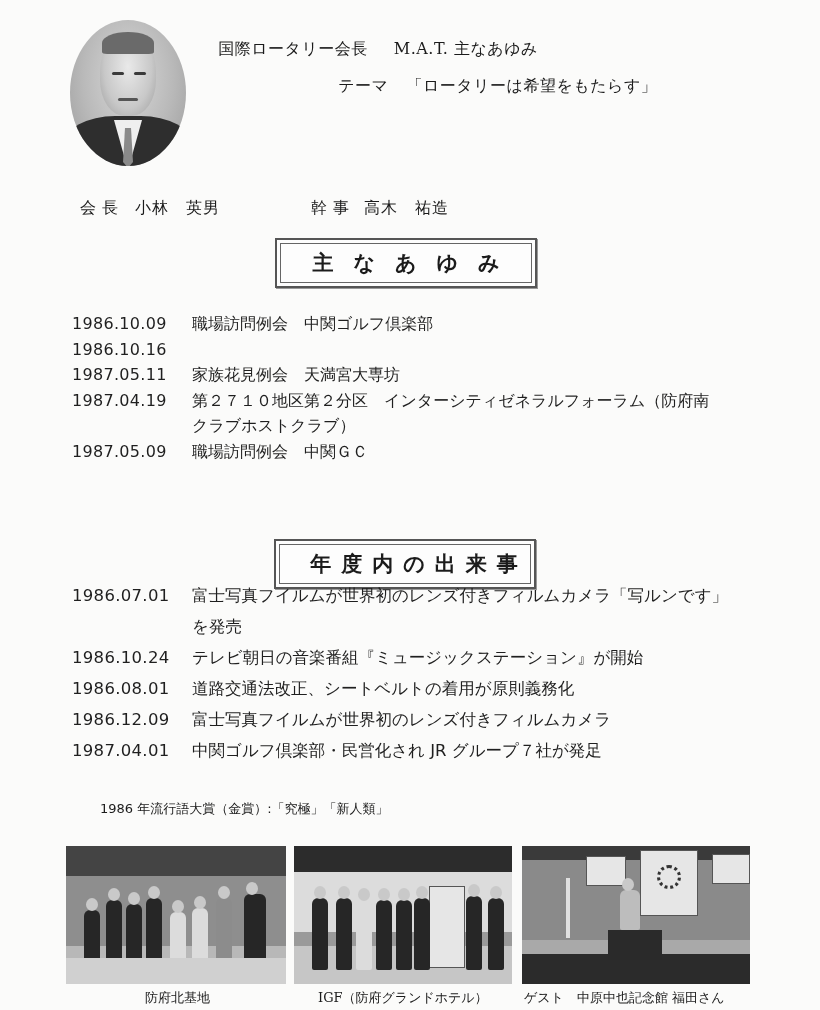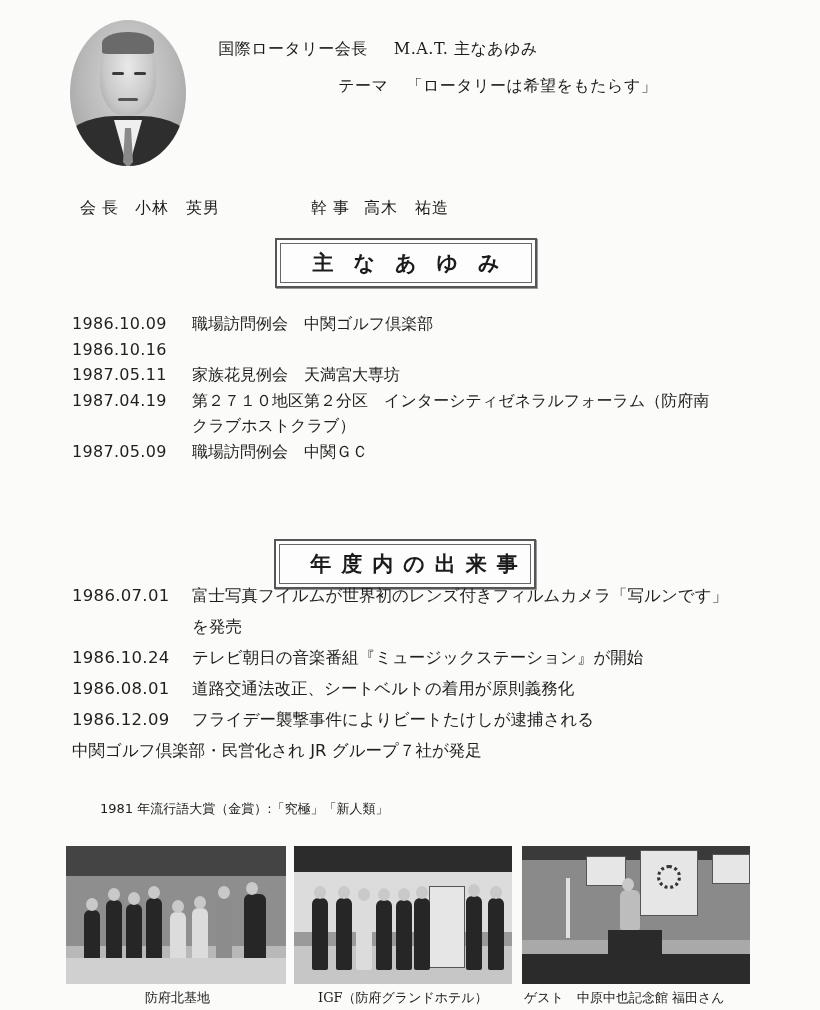--- a/index.html
+++ b/index.html
@@ -180,31 +180,32 @@
   </div>
   <div class="event-row">
     <div class="event-date">1986.08.01</div>
     <div class="event-text">
         <div>道路交通法改正、シートベルトの着用が原則義務化</div>
       </div>
   </div>
   <div class="event-row">
     <div class="event-date">1986.12.09</div>
     <div class="event-text">
-        <div>フライデー襲撃事件によりビートたけしが逮捕される</div>
-      </div>
-  </div>
-  <div class="event-row">
+        <div>富士写真フイルムが世界初のレンズ付きフィルムカメラ</div>
+      </div>
+  </div>
+  <div class="event-row">
+    <div class="event-date">1987.04.01</div>
     <div class="event-text">
         <div>中関ゴルフ倶楽部・民営化され JR グループ７社が発足</div>
       </div>
   </div>
 </div>
 
-<div class="abs buzzword">1981 年流行語大賞（金賞）:「究極」「新人類」</div>
+<div class="abs buzzword">1986 年流行語大賞（金賞）:「究極」「新人類」</div>
 
 <div class="photo" style="left:66px; width:220px;">
   <div class="ceiling"></div>
   <div class="wall"></div>
   <div class="floor"></div>
   <div class="person" style="left:18px;height:60px;"></div>
   <div class="person" style="left:40px;height:70px;"></div>
   <div class="person" style="left:60px;height:66px;"></div>
   <div class="person" style="left:80px;height:72px;"></div>
   <div class="person light" style="left:104px;height:58px;"></div>

